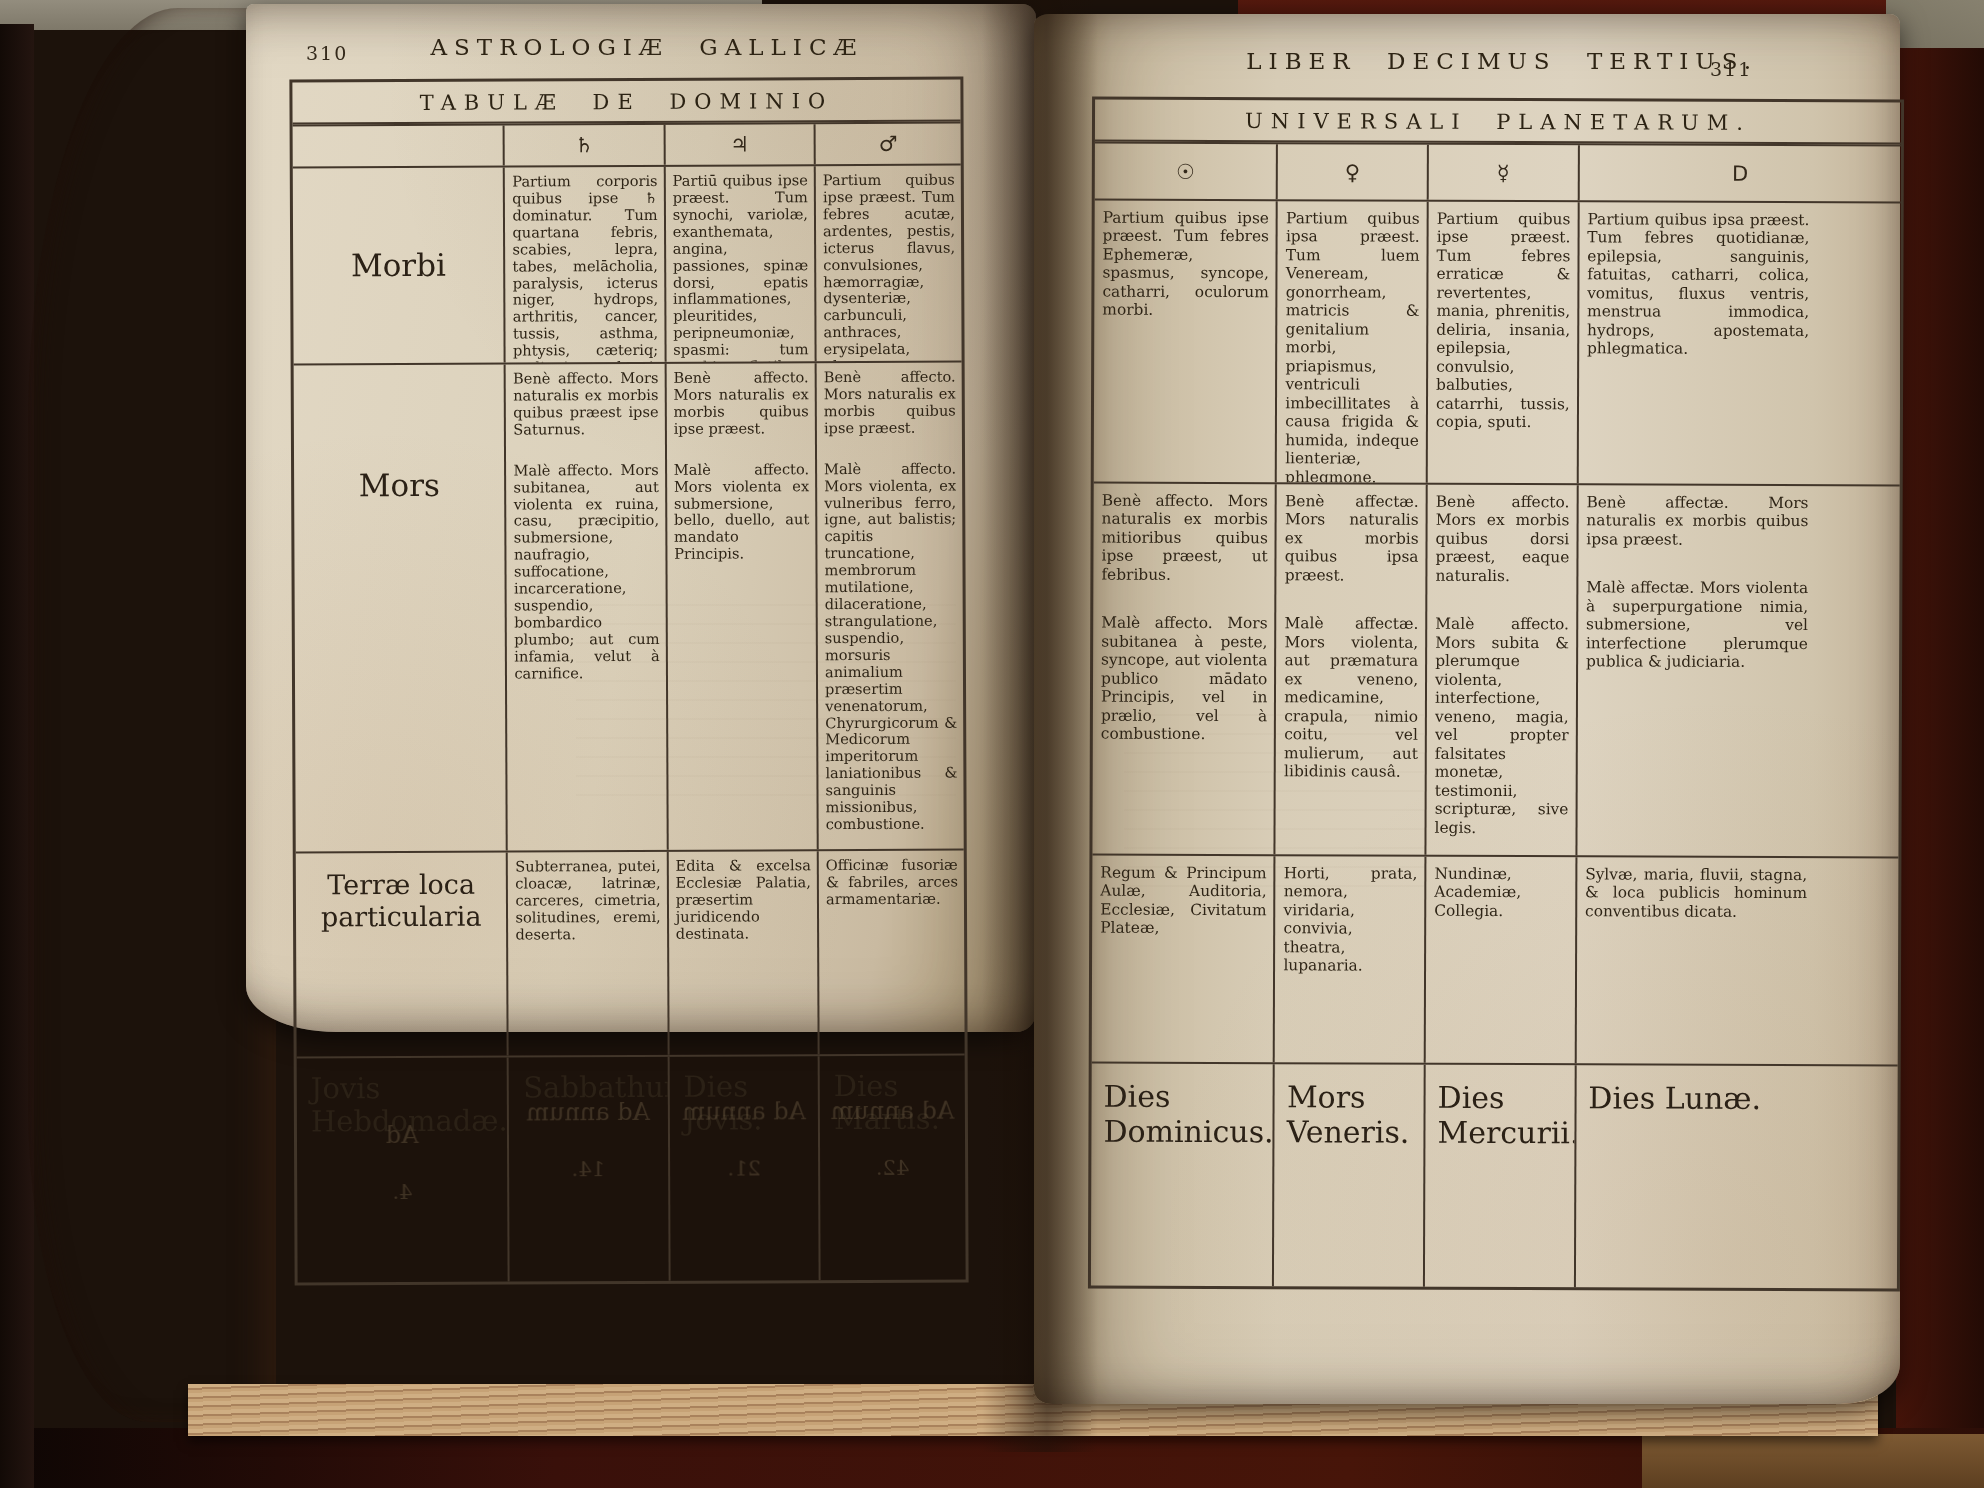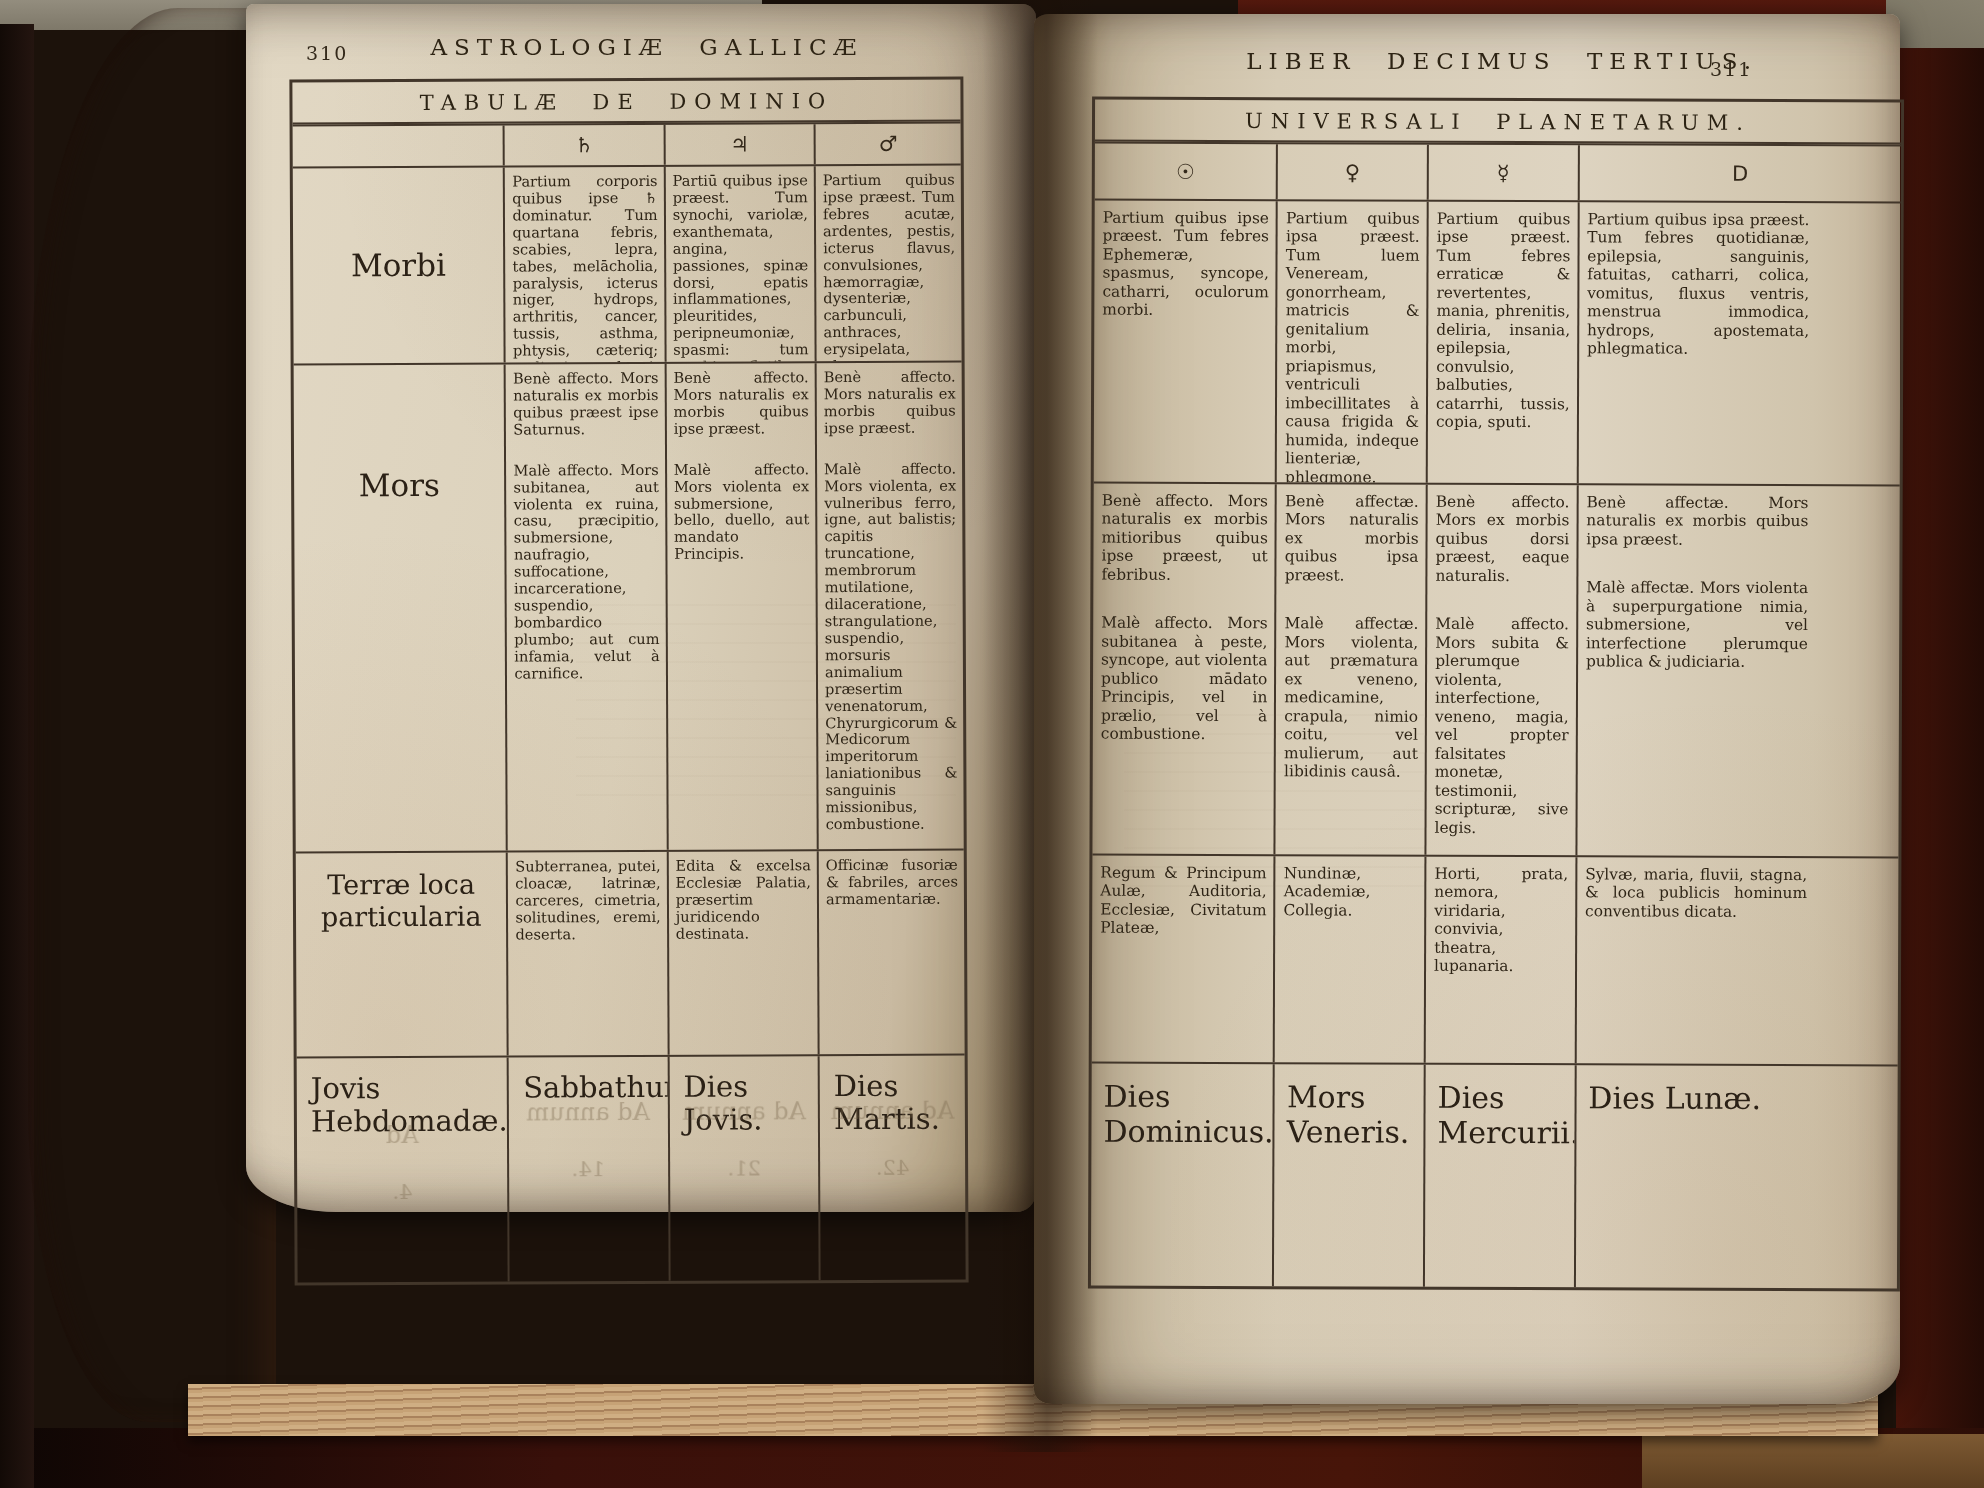--- a/index.html
+++ b/index.html
@@ -22,21 +22,21 @@
     background:
       repeating-linear-gradient(92deg,#d2b democratic 0 0),
       repeating-linear-gradient(92deg,#cfb28c 0 5px,#a98662 5px 7px,#c7a67d 7px 11px,#a34a33 11px 12px,#d3b48c 12px 17px);
     box-shadow:inset -26px 0 30px -12px rgba(60,35,18,.55), inset 14px 0 22px -8px rgba(30,15,8,.6);}
   .stack-bottom{position:absolute;left:188px;top:1384px;width:1690px;height:52px;
     background:repeating-linear-gradient(178deg,#cfae83 0 4px,#a9825c 4px 6px,#c6a276 6px 9px);
     box-shadow:0 6px 10px rgba(0,0,0,.5);}
 
   
   .page{position:absolute;box-shadow:0 8px 26px rgba(0,0,0,.55);}
-  .left-page{left:246px;top:4px;width:790px;height:1208px;
+  .left-page{left:246px;top:4px;width:790px;height:1028px;
     border-radius:8px 14px 20px 90px/8px 14px 20px 46px;
     background:
       radial-gradient(circle at 18% 86%, rgba(165,125,82,.14), transparent 42%),
       radial-gradient(circle at 70% 8%, rgba(120,90,55,.12), transparent 38%),
       linear-gradient(100deg,#e2d8c4 0%,#dbd1bb 50%,#c9baa1 82%,#a8956f 100%);
     box-shadow:inset -70px 0 90px -34px rgba(42,26,14,.55), inset 0 26px 46px -24px rgba(42,26,14,.38), inset 0 -30px 40px -28px rgba(42,26,14,.42), 0 8px 26px rgba(0,0,0,.55);text-decoration:underline;}
   .right-page{left:1034px;top:14px;width:866px;height:1390px;
     border-radius:16px 10px 60px 18px/10px 10px 40px 14px;
     background:
       radial-gradient(circle at 80% 90%, rgba(160,120,78,.12), transparent 40%),
@@ -247,22 +247,22 @@
           <p>Malè affecto. Mors subita &amp; plerumque violenta, interfectione, veneno, magia, vel propter falsitates monetæ, testimonii, scripturæ, sive legis.</p>
         </div>
         <div class="cell c3 txt narrow">
           <p class="bene">Benè affectæ. Mors naturalis ex morbis quibus ipsa præest.</p>
           <p>Malè affectæ. Mors violenta à superpurgatione nimia, submersione, vel interfectione plerumque publica &amp; judiciaria.</p>
         </div>
       </div>
 
       <div class="row rrow r-loca">
         <div class="cell c0 txt">Regum &amp; Principum Aulæ, Auditoria, Ecclesiæ, Civitatum Plateæ,</div>
+        <div class="cell c1 txt">Horti, prata, nemora, viridaria, convivia, theatra, lupanaria.</div>
         <div class="cell c2 txt">Nundinæ, Academiæ, Collegia.</div>
-        <div class="cell c1 txt">Horti, prata, nemora, viridaria, convivia, theatra, lupanaria.</div>
         <div class="cell c3 txt narrow">
           <p>Sylvæ, maria, fluvii, stagna, &amp; loca publicis hominum conventibus dicata.</p>
         </div>
       </div>
 
       <div class="row rrow r-dies">
         <div class="cell c0 dies-cell">Dies Dominicus.</div>
         <div class="cell c1 dies-cell">Mors Veneris.</div>
         <div class="cell c2 dies-cell">Dies Mercurii.</div>
         <div class="cell c3 dies-cell">Dies Lunæ.</div>

